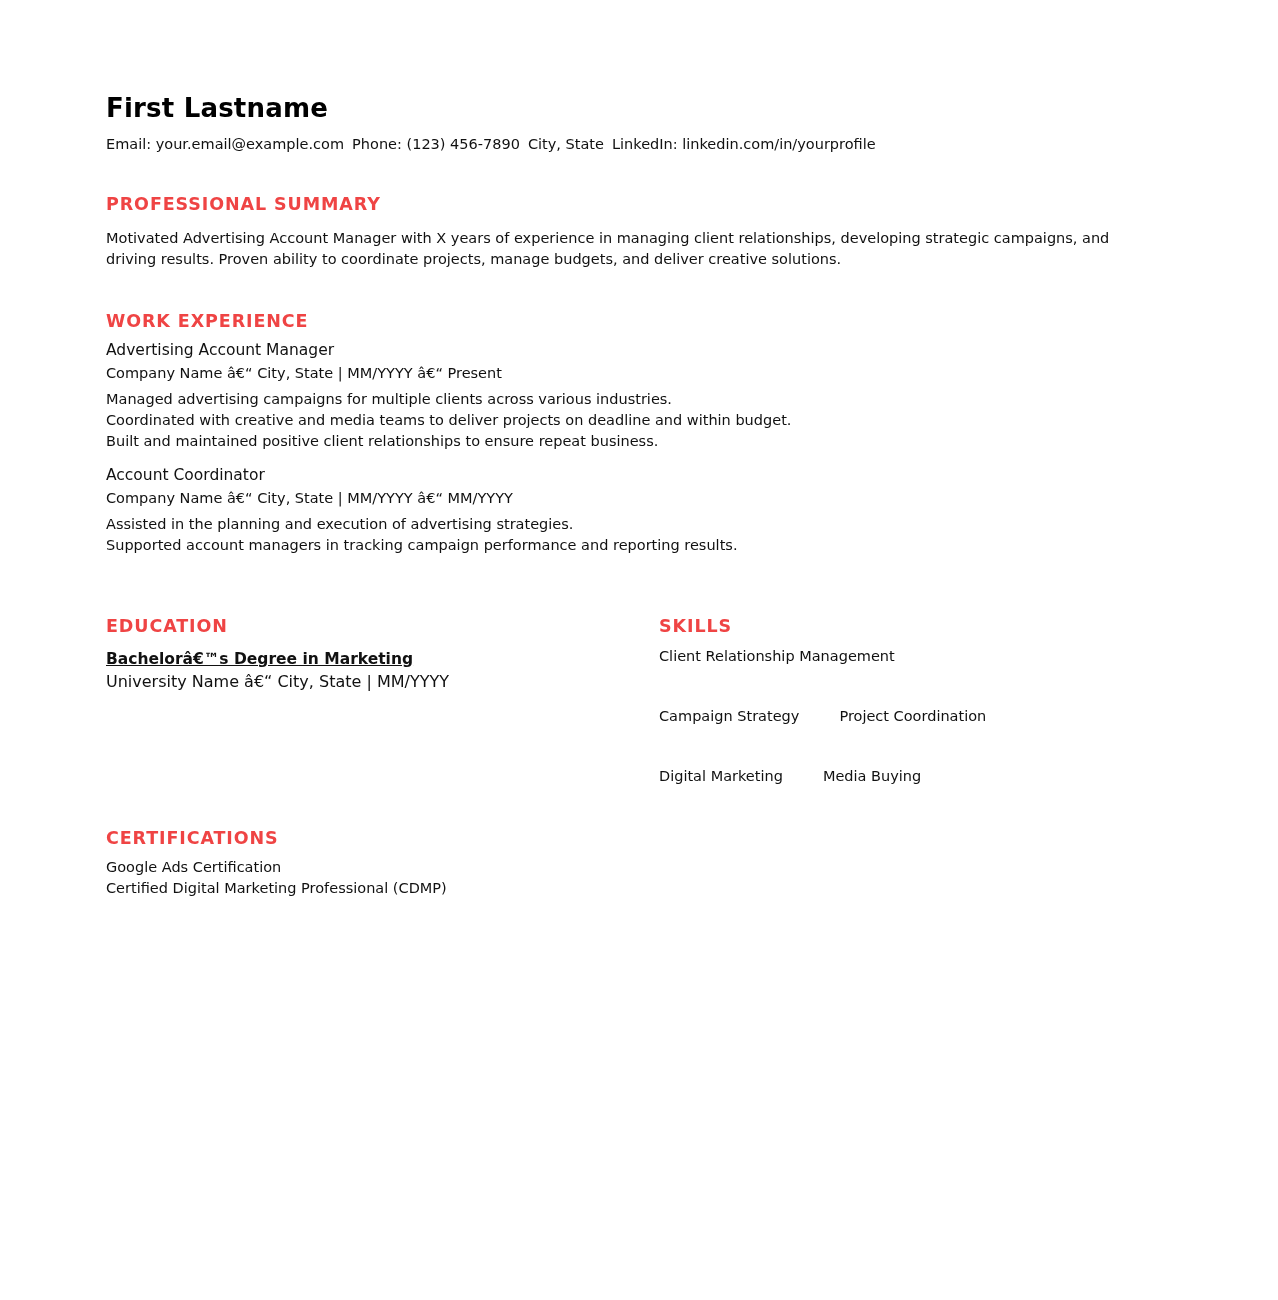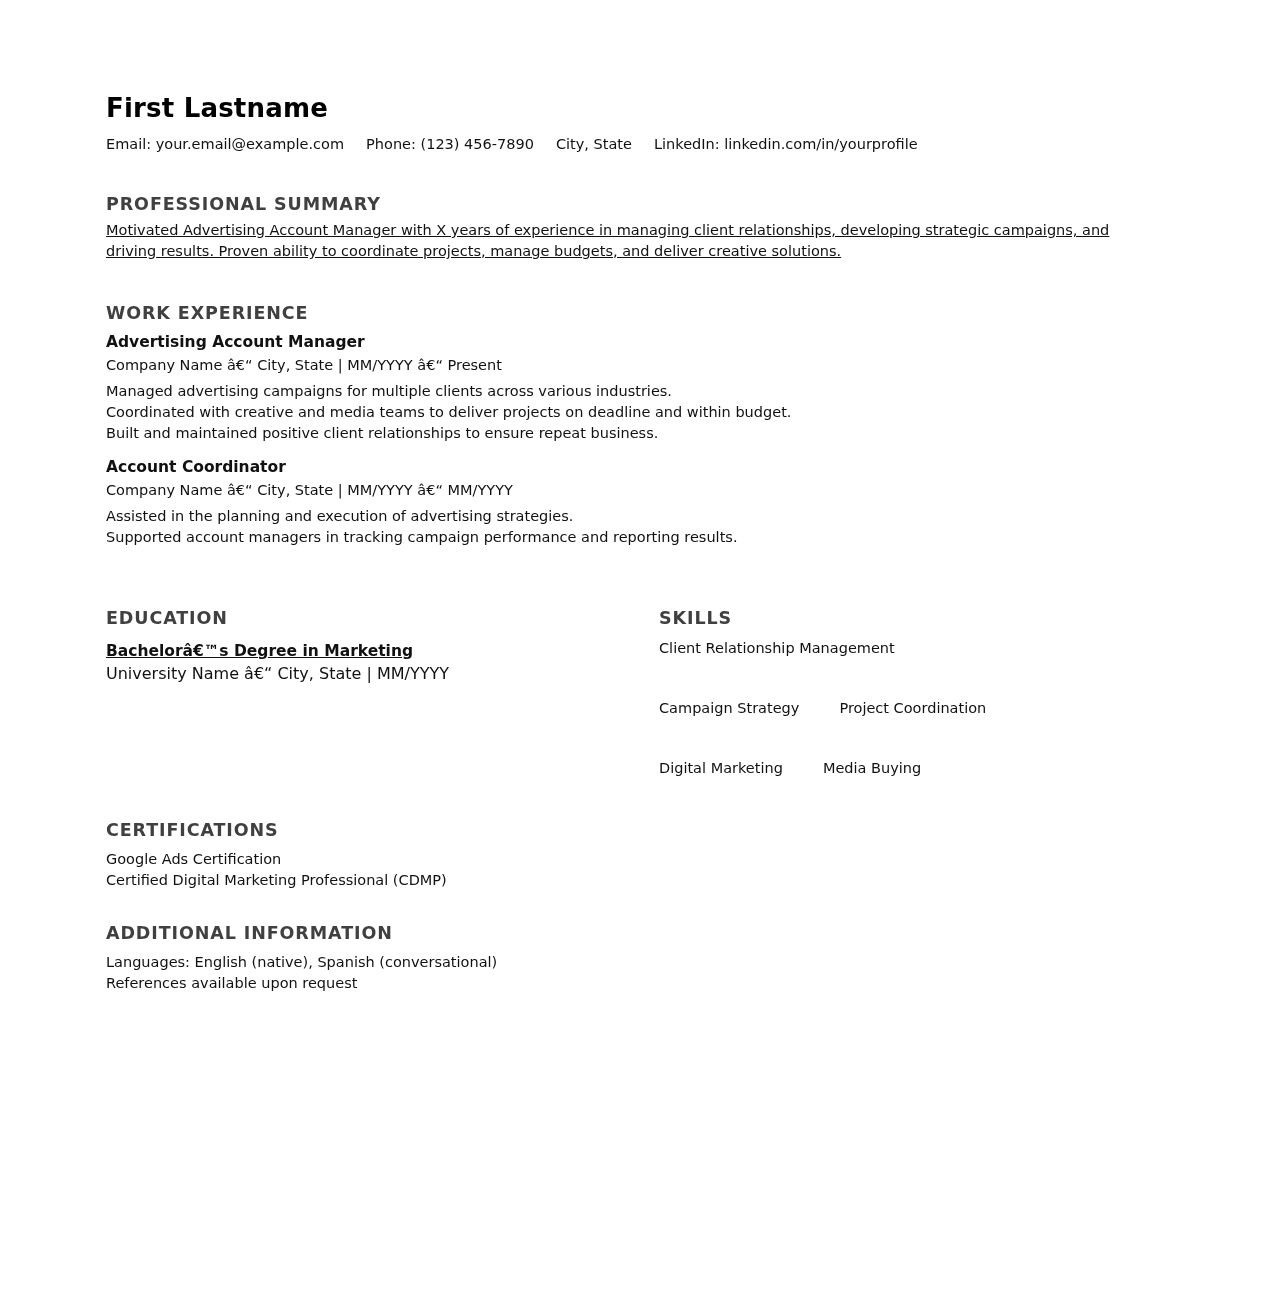--- a/index.html
+++ b/index.html
@@ -17,46 +17,45 @@
     }
     .name {
       font-size: 26px;
       font-weight: bold;
       letter-spacing: 0.2px;
       line-height: 40px;
       color: #000;
     }
     .contact {
       display: flex;
-      gap: 22px;
+      gap: 8px;
       font-size: 14.5px;
       margin-top: 6px;
       line-height: 20px;
     }
     .section-title {
       font-size: 17.5px;
       font-weight: 600;
       letter-spacing: 0.9px;
       line-height: 24px;
-      color: #404040;
+      color: #ef4444;
     }
     .summary { margin-top: 38px; }
     .summary p {
-      margin-top: 4px;
+      margin-top: 12px;
       font-size: 14.5px;
       line-height: 21px;
       width: 1040px;
-      text-decoration: underline;
     }
     .work { margin-top: 39px; }
     .job { margin-top: 6px; }
     .job + .job { margin-top: 12px; }
     .job-title {
       font-size: 15.5px;
-      font-weight: 700;
+      font-weight: 400;
       line-height: 22px;
     }
     .job-meta {
       font-size: 14.5px;
       line-height: 22px;
       margin-top: 1px;
     }
     .job-bullets {
       margin-top: 5px;
       font-size: 14.5px;
@@ -162,21 +161,14 @@
   </div>
 
   <section class="certs">
     <h2 class="section-title">CERTIFICATIONS</h2>
     <div class="lines">
       <div>Google Ads Certification</div>
       <div>Certified Digital Marketing Professional (CDMP)</div>
     </div>
   </section>
 
-  <section class="additional">
-    <h2 class="section-title">ADDITIONAL INFORMATION</h2>
-    <div class="lines">
-      <div>Languages: English (native), Spanish (conversational)</div>
-      <div>References available upon request</div>
-    </div>
-  </section>
 
 </div>
 
 </body></html>

